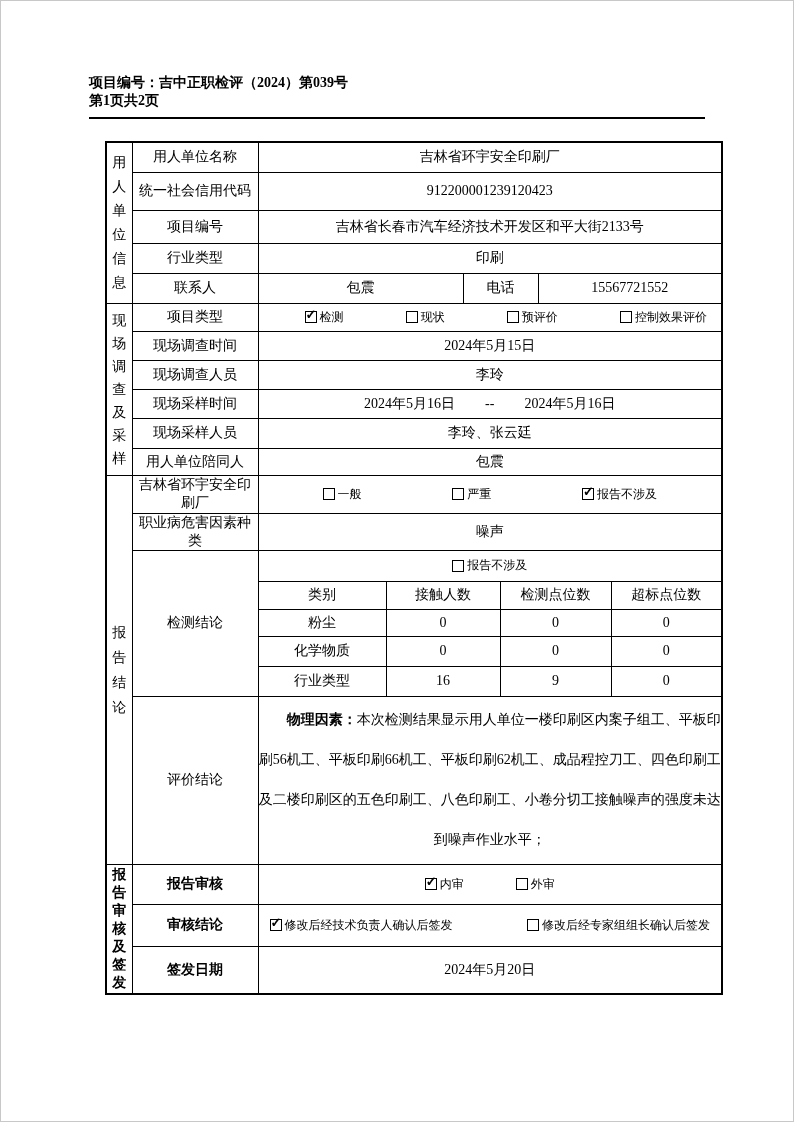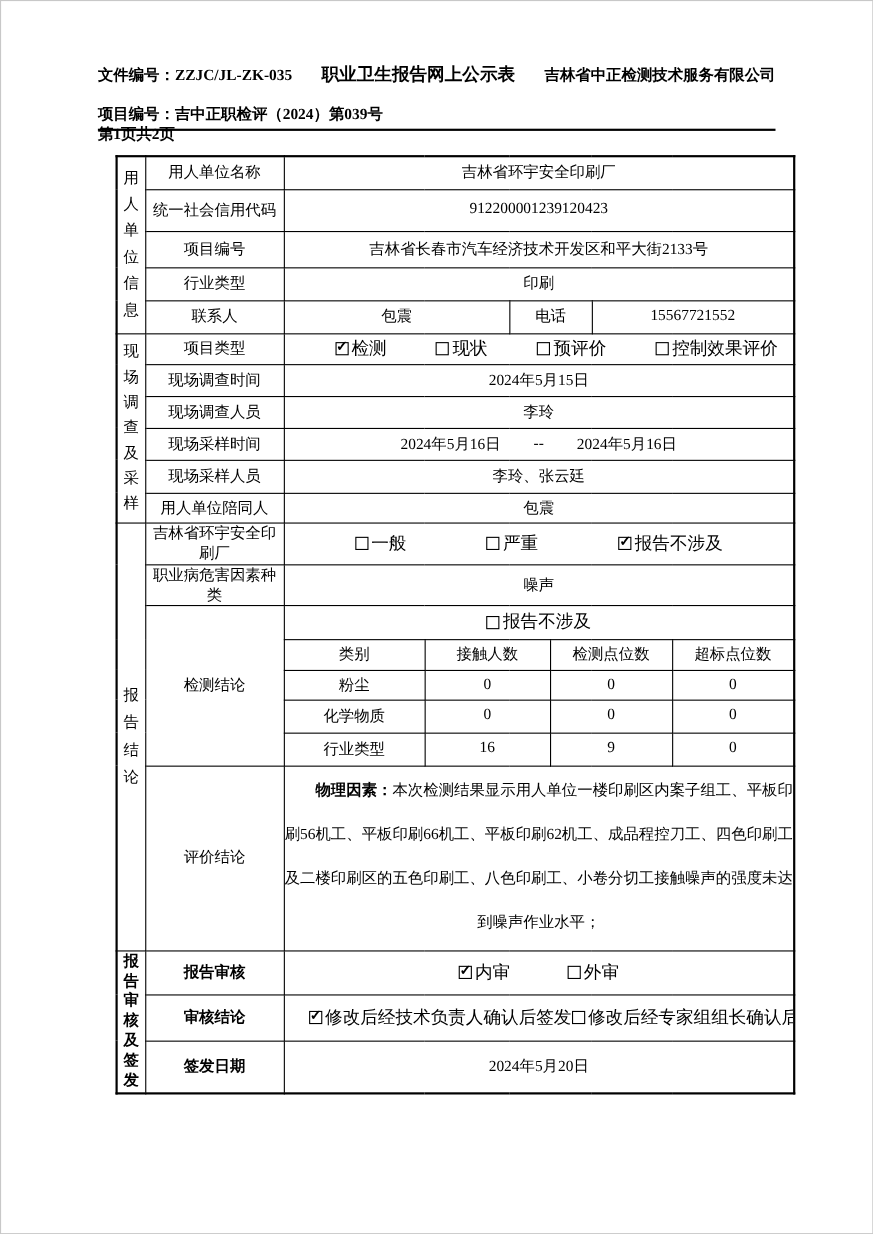--- a/index.html
+++ b/index.html
@@ -71,26 +71,26 @@
     padding: 0 4px;
   }
   td.vcell.s2 { line-height: 23px; margin-left: 44px; }
   td.vcell.s3 { line-height: 25px; }
   td.vcell.s4 { line-height: 18px; font-weight: bold; }
   td.blabel { font-weight: bold; }
   
   .opts {
     display: flex;
     align-items: flex-end;
-    font-size: 16px;
+    font-size: 12px;
   }
   .opts-project { justify-content: space-between; padding: 0 14px 0 46px; }
   .opts-risk    { justify-content: space-between; padding: 0 64px; }
   .opts-review  { justify-content: center; gap: 52px; }
-  .opts-audit   { justify-content: space-between; padding: 0 22px; }
+  .opts-audit   { justify-content: space-between; padding: 0 11px; }
   .opt { white-space: nowrap; display: inline-flex; align-items: center; }
   .cb {
     display: inline-block;
     width: 12px;
     height: 12px;
     border: 1.5px solid #000;
     box-sizing: border-box;
     margin-right: 3px;
     position: relative;
     flex: 0 0 auto;
@@ -114,25 +114,20 @@
     line-height: 40px;
     text-indent: 28px;
   }
 </style>
 </head>
 <body>
 
 <div class="page">
 
   <div class="header">
-    <div class="header-row1">
-      <span>文件编号：ZZJC/JL-ZK-035</span>
-      <span class="doc-title">职业卫生报告网上公示表</span>
-      <span>吉林省中正检测技术服务有限公司</span>
-    </div>
     <div class="header-row2">
       <span>项目编号：吉中正职检评（2024）第039号</span>
       <span>第1页共2页</span>
     </div>
   </div>
   <div class="rule"></div>
 
   <table class="form">
     <colgroup>
       <col style="width:26px">

